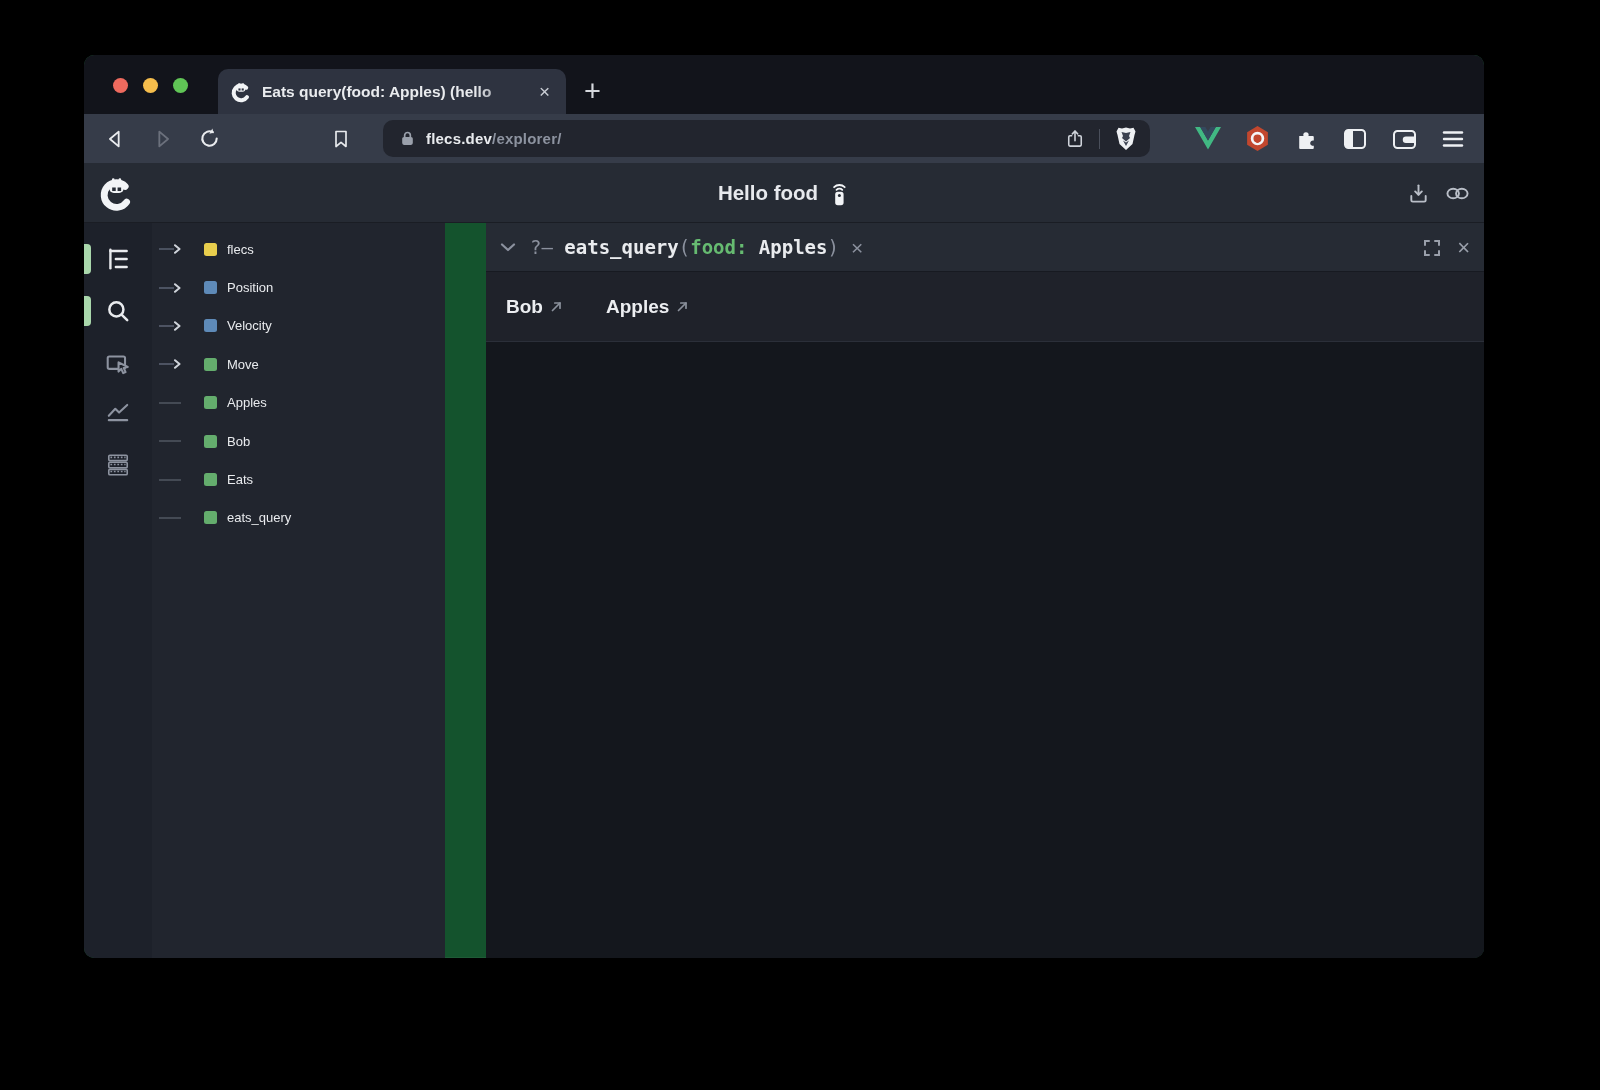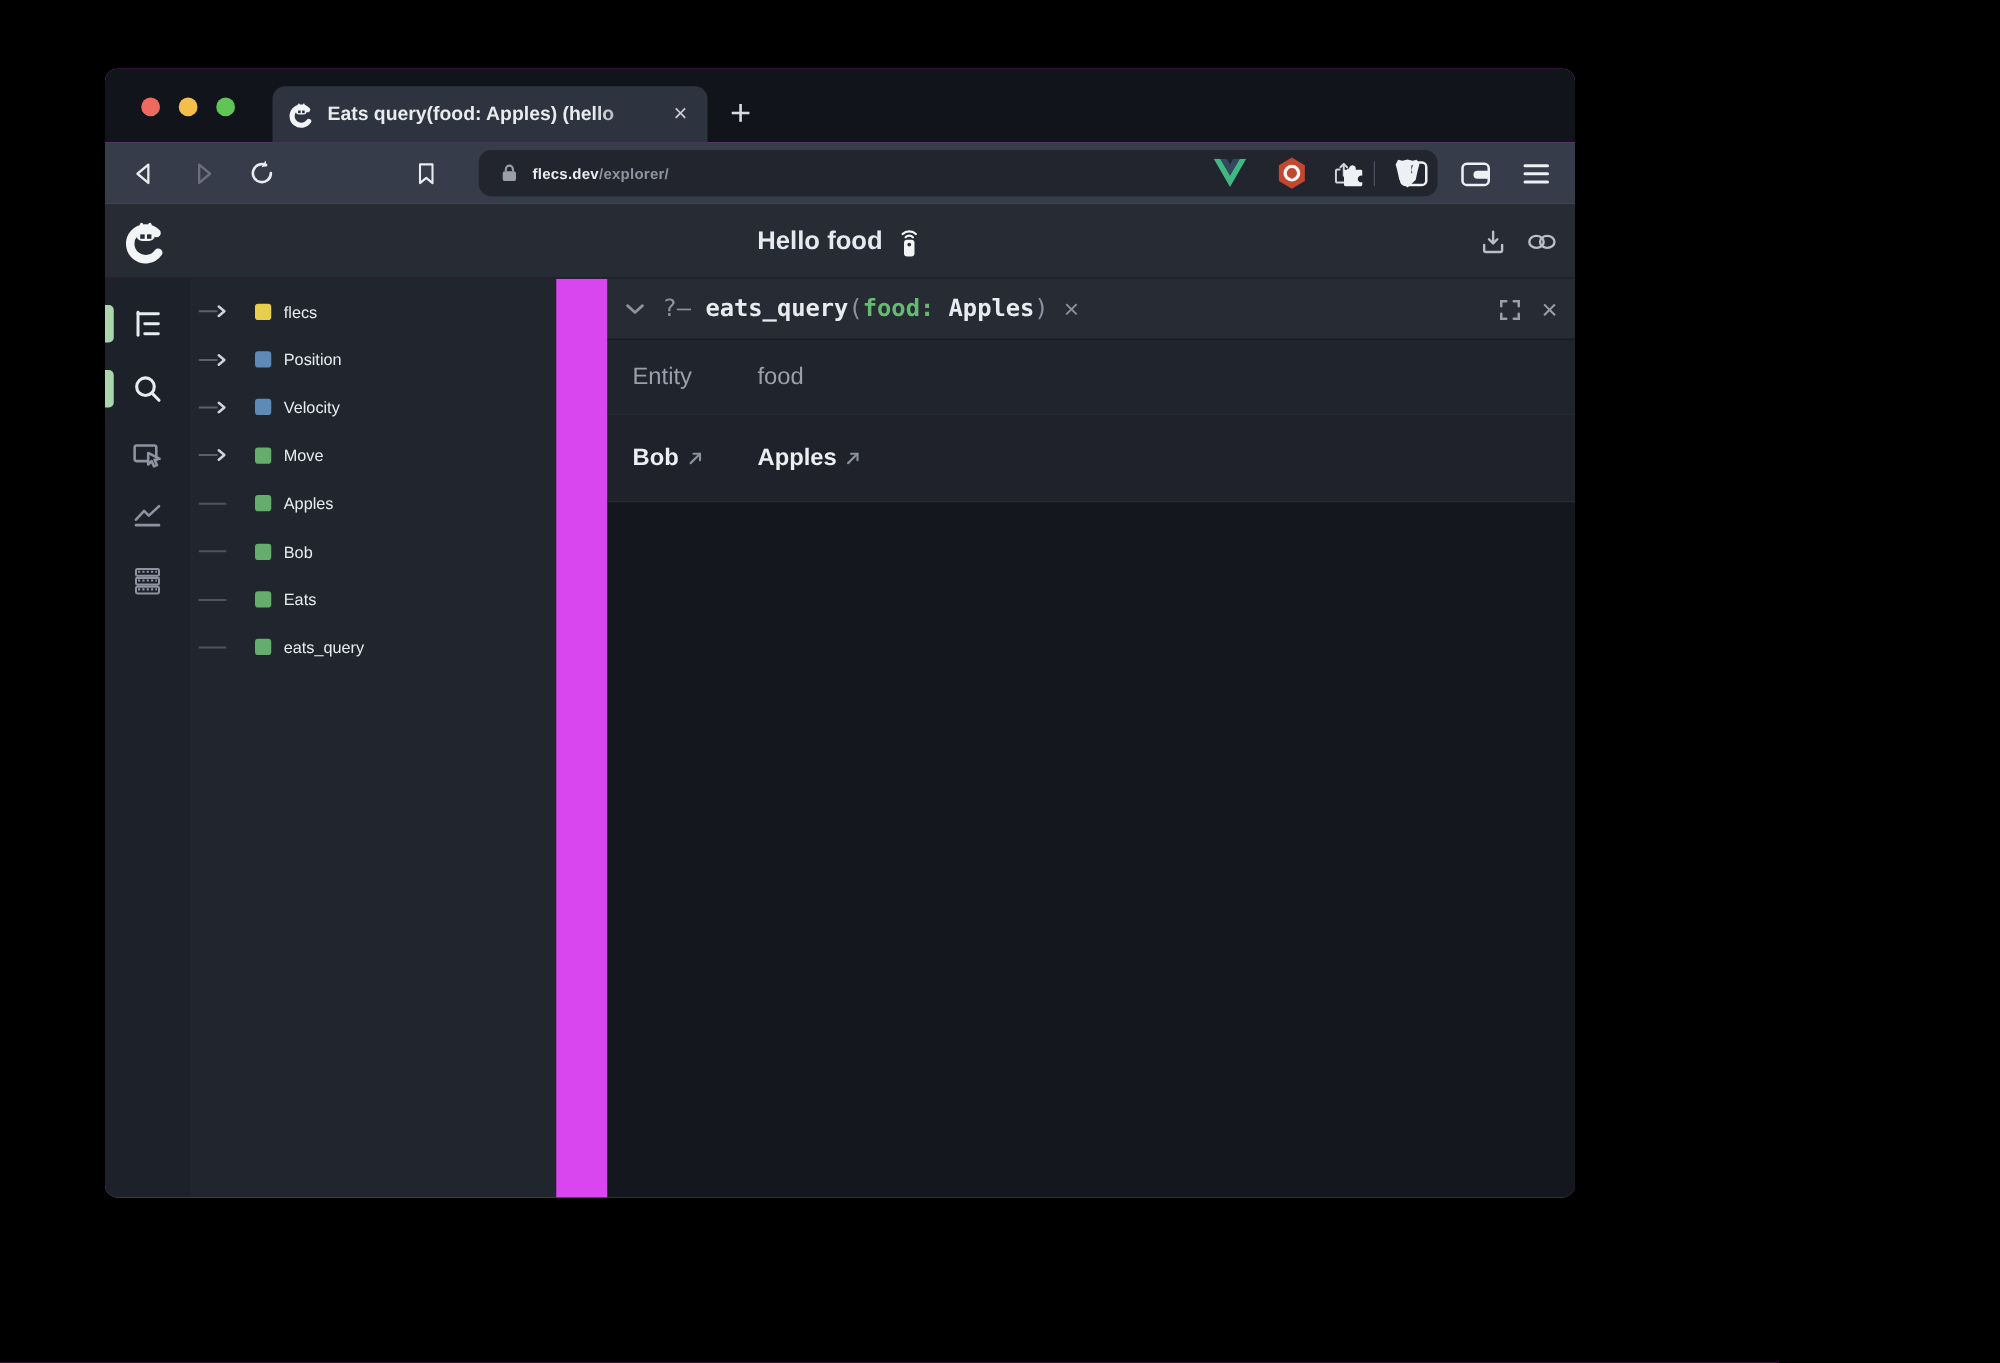--- a/index.html
+++ b/index.html
@@ -1,20 +1,20 @@
 <!DOCTYPE html>
 <html><head>
 <meta charset="utf-8">
 <style>
   * { margin:0; padding:0; box-sizing:border-box; }
   html,body { width:1600px; height:1090px; background:#000; overflow:hidden;
               font-family:"Liberation Sans", sans-serif; }
 
-  .window { position:absolute; left:84px; top:55px; width:1176px; height:903px;
-            border-radius:10px; overflow:hidden; background:#d946ef;
+  .window { position:absolute; left:84px; top:55px; width:1400px; height:903px;
+            border-radius:10px; overflow:hidden; background:#14532d;
             box-shadow:0 25px 70px rgba(0,0,0,.7), inset 0 0 0 1px rgba(255,255,255,.05); }
 
   
   .tabstrip { position:absolute; left:0; top:0; width:100%; height:59px; background:#12141b; }
   .lights { position:absolute; left:29px; top:23px; display:flex; gap:15px; }
   .light { width:15px; height:15px; border-radius:50%; }
   .light.red{ background:#ee6a5e; } .light.yellow{ background:#f5bd4c; } .light.green{ background:#60c556; }
   .tab { position:absolute; left:134px; top:14px; width:348px; height:45px; background:#2e3340;
          border-radius:10px 10px 0 0; display:flex; align-items:center; padding:0 12px; }
   .tab .favicon { width:22px; height:22px; flex:0 0 22px; }
@@ -24,21 +24,21 @@
               mask-image:linear-gradient(90deg,#000 78%,transparent 99%); }
   .tabclose { color:#c9cdd4; font-size:19px; line-height:1; padding:2px 4px; cursor:default; }
   .newtab { position:absolute; left:500px; top:16px; color:#d6d9de; font-size:29px; font-weight:300; line-height:40px; }
 
   
   .toolbar { position:absolute; left:0; top:59px; width:100%; height:49px; background:#363c49; }
   .navicon { position:absolute; top:0; height:49px; display:flex; align-items:center; justify-content:center; width:36px; }
   .omni { position:absolute; left:299px; top:6px; width:767px; height:37px; background:#22252e;
           border-radius:10px; display:flex; align-items:center; }
   .omni .lock { margin-left:16px; }
-  .urltext { margin-left:10px; font-size:12px; letter-spacing:.2px; }
+  .urltext { margin-left:10px; font-size:15px; letter-spacing:.2px; }
   .urltext .domain { color:#e9ebee; font-weight:600; }
   .urltext .path { color:#8d93a0; font-weight:600; }
   .omni-right { position:absolute; right:12px; top:0; height:37px; display:flex; align-items:center; gap:14px; }
   .omni-divider { width:1.5px; height:20px; background:#4a4f5b; }
   .extrow { position:absolute; right:18px; top:0; height:49px; display:flex; align-items:center; gap:23px; }
   .extbtn { width:26px; height:26px; display:flex; align-items:center; justify-content:center; }
 
   
   .appheader { position:absolute; left:0; top:108px; width:100%; height:60px; background:#262b34;
                border-bottom:1px solid #1a1d24; }
@@ -393,24 +393,20 @@
               <path d="M2 6 V2 H6"></path>
                 <path d="M12 2 H16 V6"></path>
                 <path d="M16 12 V16 H12"></path>
                 <path d="M6 16 H2 V12"></path>
             </svg>
           </span>
           <span class="x">×</span>
         </div>
       </div>
 
-      <div class="thead">
-        <span class="hcell cell-1">Entity</span>
-        <span class="hcell cell-2">food</span>
-      </div>
 
       <div class="trow">
         <span class="dcell cell-1">
           <span>Bob</span>
           <svg width="13" height="13" viewBox="0 0 13 13" fill="none" stroke="#8b919c" stroke-width="1.7" stroke-linecap="round" stroke-linejoin="round">
             <line x1="2.5" y1="10.5" x2="10" y2="3"></line>
               <polyline points="4.8,3 10,3 10,8.2"></polyline>
           </svg>
         </span>
         <span class="dcell cell-2">

